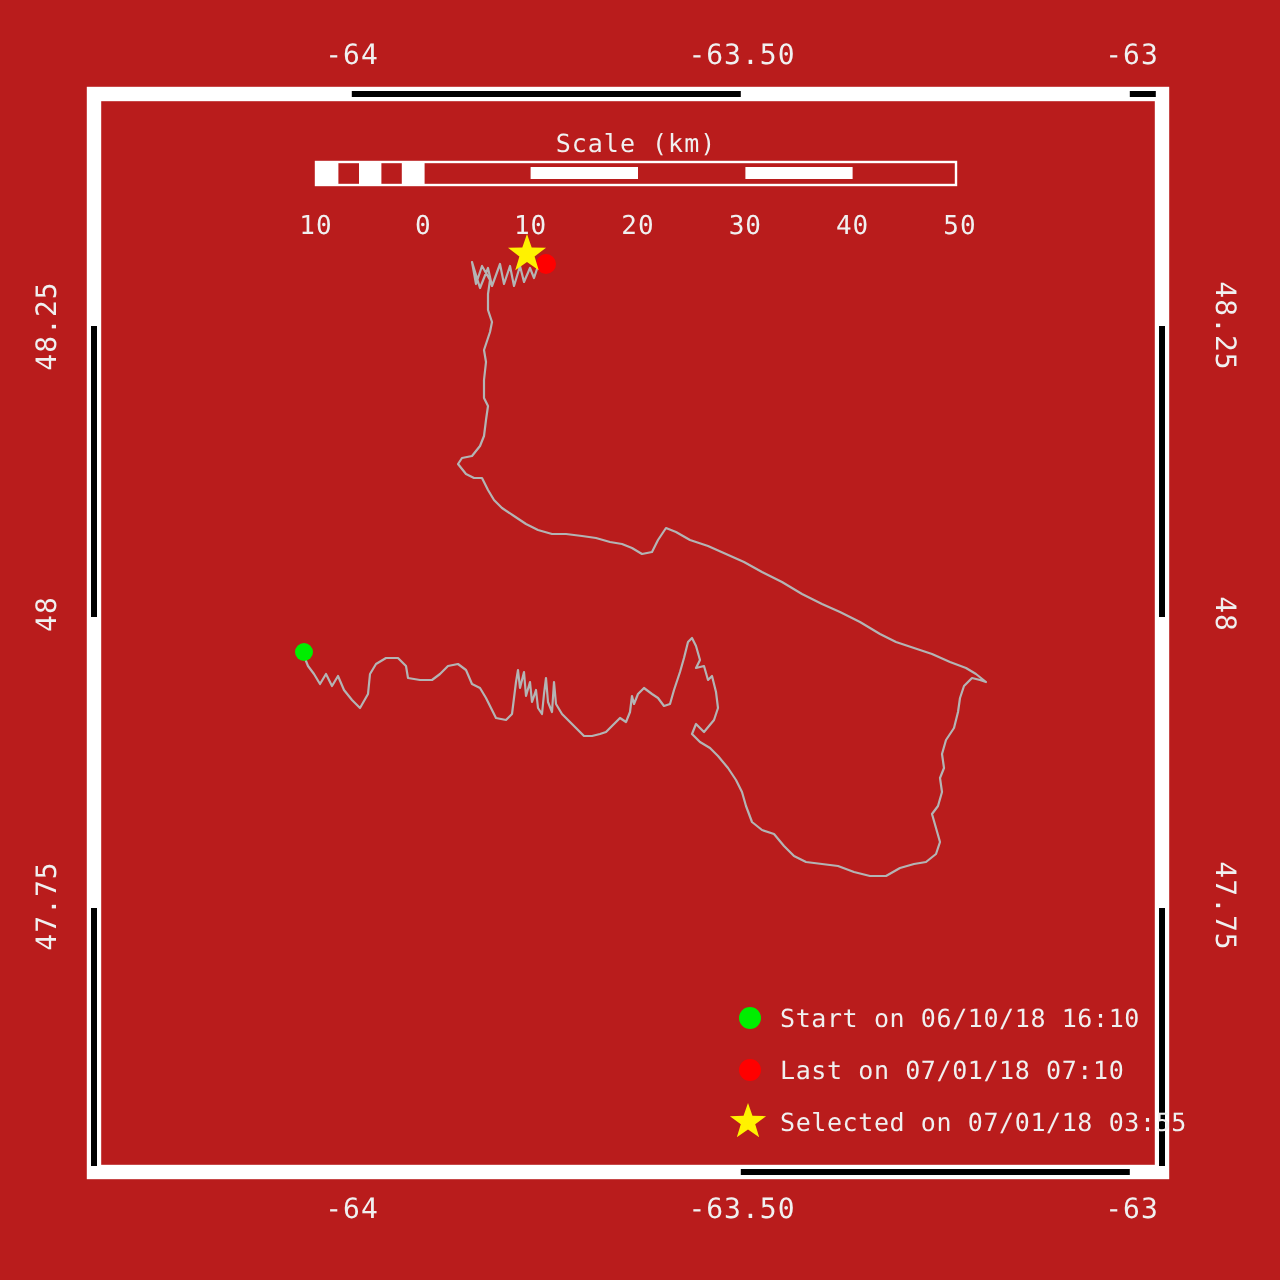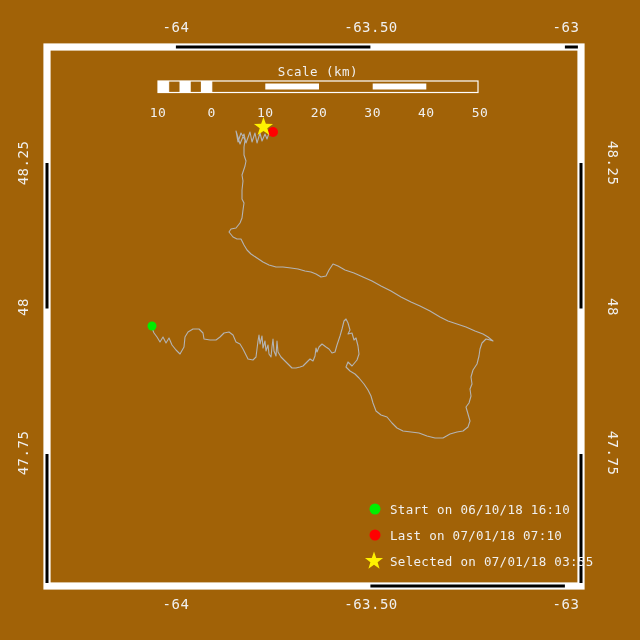--- a/index.html
+++ b/index.html
@@ -1,16 +1,16 @@
 <!DOCTYPE html>
 <html><head>
 <meta charset="utf-8">
 <style>
   html,body{margin:0;padding:0;background:#000;}
-  .stage{position:relative;width:640px;height:640px;background:#a16207;overflow:hidden;}
+  .stage{position:relative;width:640px;height:640px;background:#b91c1c;overflow:hidden;}
   svg{display:block;}
   text{font-family:"DejaVu Sans Mono","Liberation Mono",monospace;fill:#f0f0f0;}
   .axis-label{font-size:14px;letter-spacing:0.5px;}
   .scale-num{font-size:13px;letter-spacing:0.5px;}
   .scale-title{font-size:12.5px;letter-spacing:0.5px;}
   .legend-label{font-size:12.5px;letter-spacing:0.3px;}
 </style>
 </head>
 <body>
 

